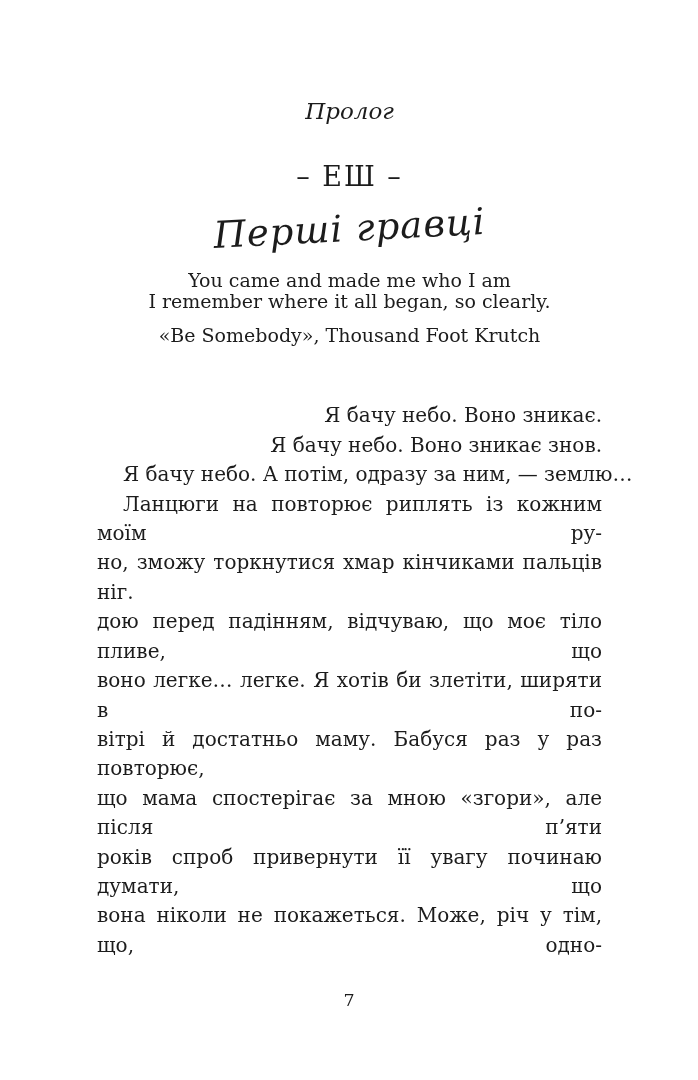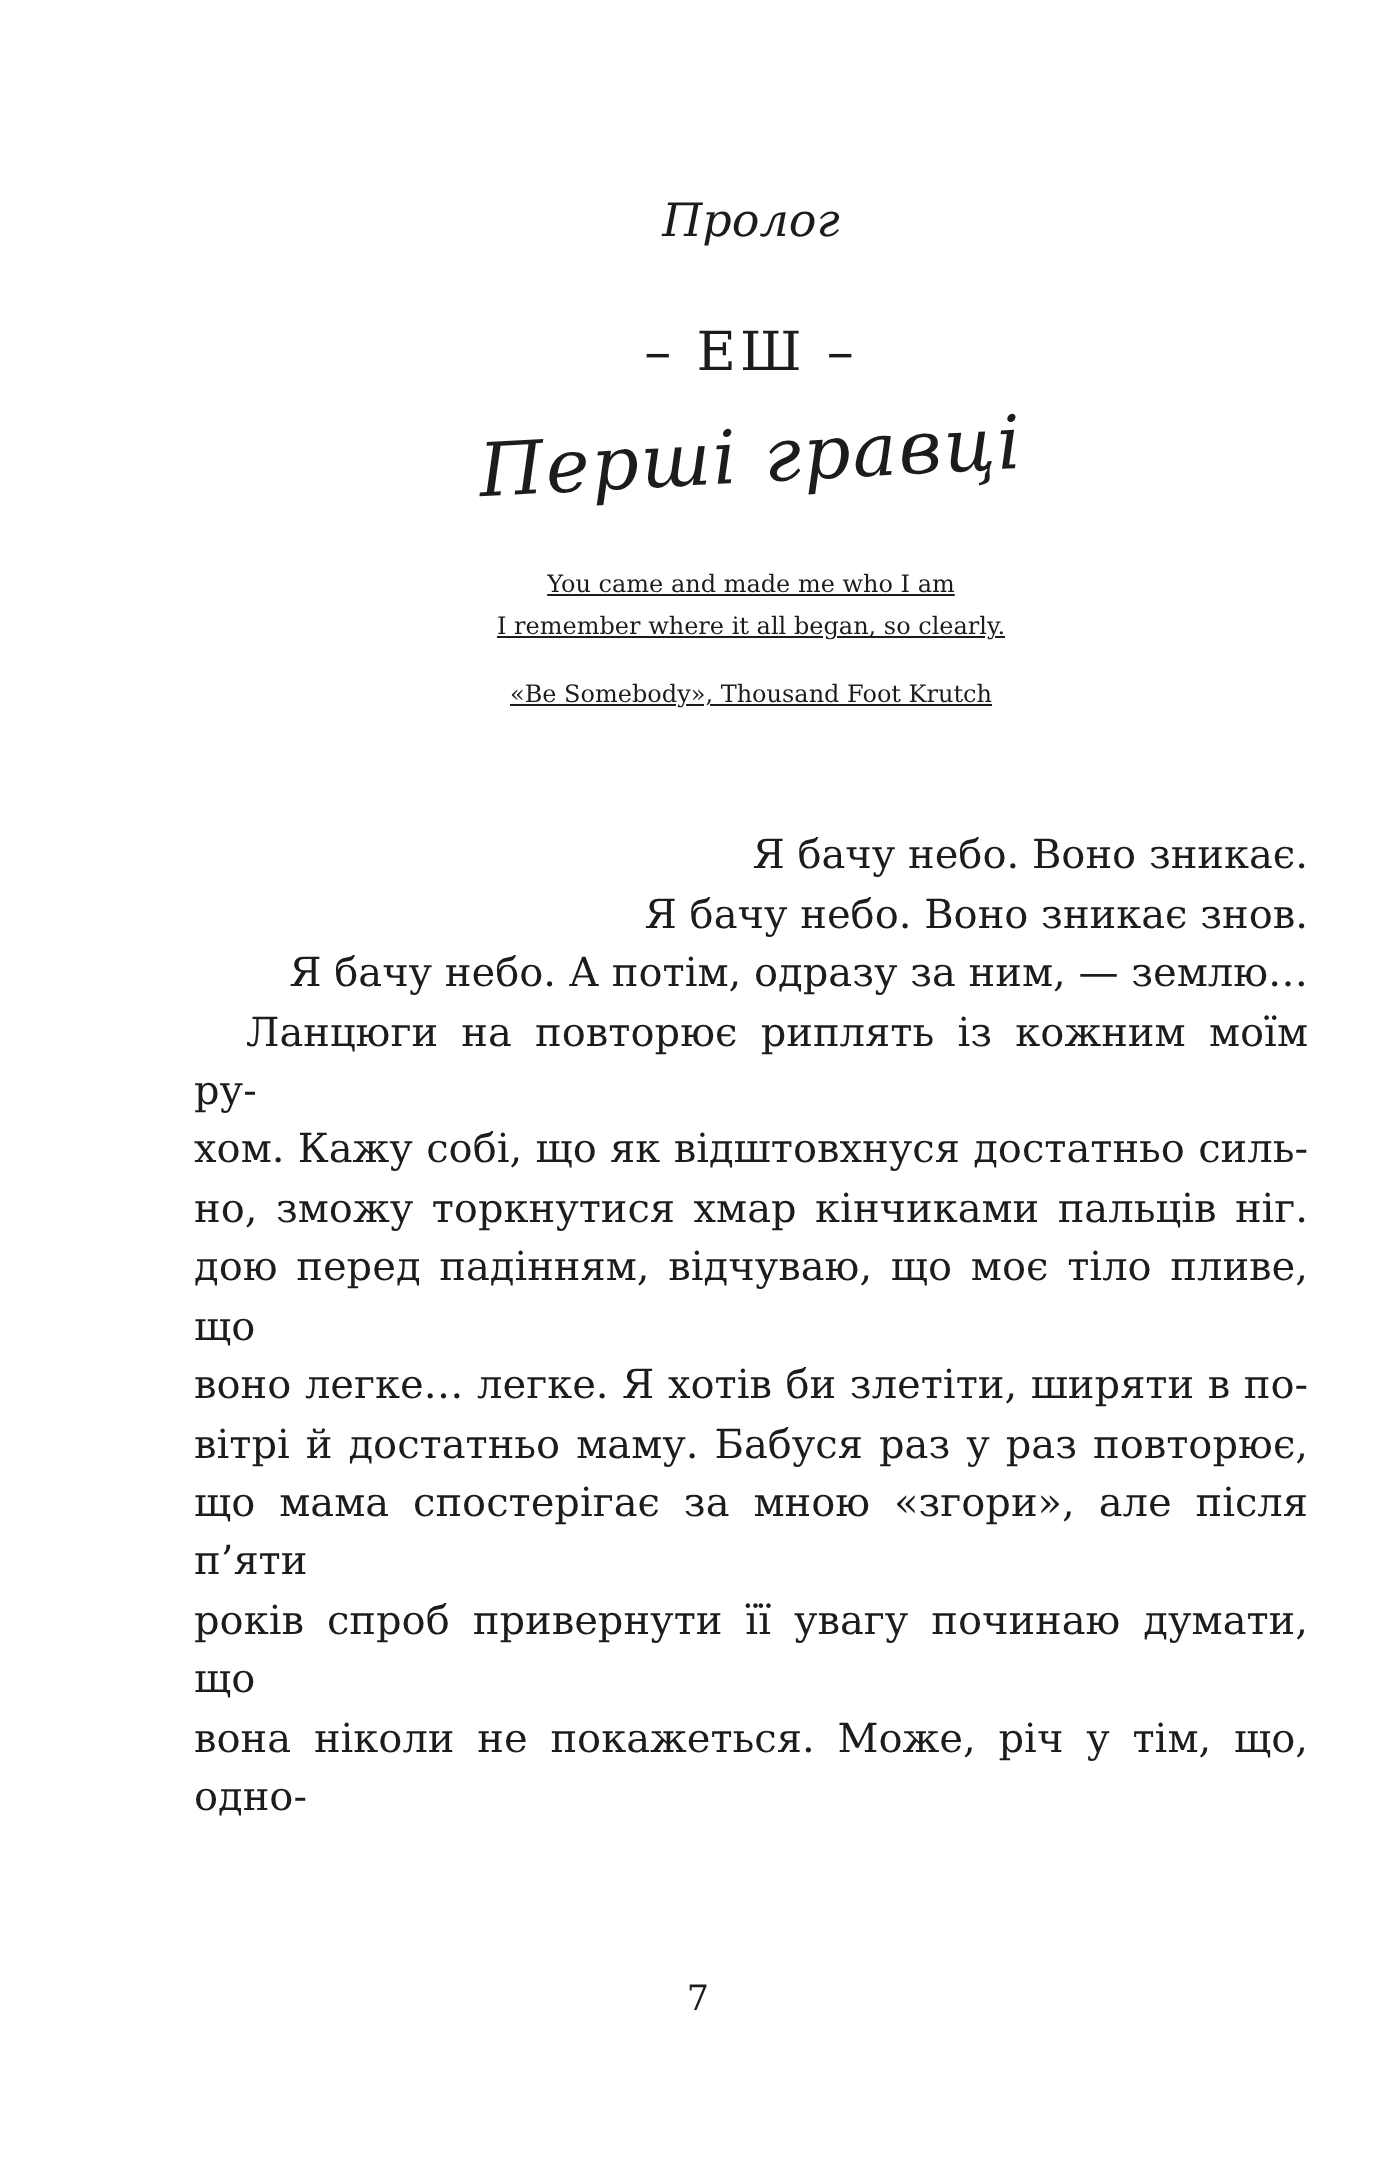--- a/index.html
+++ b/index.html
@@ -10,21 +10,21 @@
   body {
     width: 698px;
     height: 1080px;
     overflow: hidden;
   }
   .page {
     position: relative;
     width: 698px;
     height: 916px;
     box-sizing: border-box;
-    padding: 100px 44px 0 97px;
+    padding: 100px 96px 0 97px;
     background: #ffffff;
     font-family: "DejaVu Serif", serif;
     color: #1c1c1c;
   }
   .prologue {
     text-align: center;
     font-style: italic;
     font-size: 23px;
     line-height: 1;
   }
@@ -38,25 +38,24 @@
   .chapter-title {
     text-align: center;
     font-style: italic;
     font-size: 37px;
     line-height: 1.35;
     margin-top: 14px;
     transform: rotate(-3deg);
     letter-spacing: 1px;
   }
   .epigraph {
-    margin-top: 28px;
+    margin-top: 16px;
     text-align: center;
-    font-size: 12px;
+    font-size: 19px;
     line-height: 21.5px;
-    text-decoration: underline;
   }
   .epigraph-attribution {
     margin-top: 12px;
   }
   .body-text {
     margin-top: 55px;
     font-size: 20px;
     line-height: 29.4px;
   }
   .para { margin: 0; }
@@ -98,21 +97,20 @@
         <div class="line indent">Я бачу небо. Воно зникає.</div>
       </div>
       <div class="para">
         <div class="line indent">Я бачу небо. Воно зникає знов.</div>
       </div>
       <div class="para">
         <div class="line indent">Я бачу небо. А потім, одразу за ним, — землю…</div>
       </div>
       <div class="para">
         <div class="line justify indent">Ланцюги на повторює риплять із кожним моїм ру-</div>
-        <div class="line justify">хом. Кажу собі, що як відштовхнуся достатньо силь-</div>
         <div class="line justify">но, зможу торкнутися хмар кінчиками пальців ніг.</div>
         <div class="line justify">дою перед падінням, відчуваю, що моє тіло пливе, що</div>
         <div class="line justify">воно легке… легке. Я хотів би злетіти, ширяти в по-</div>
         <div class="line justify">вітрі й достатньо маму. Бабуся раз у раз повторює,</div>
         <div class="line justify">що мама спостерігає за мною «згори», але після п’яти</div>
         <div class="line justify">років спроб привернути її увагу починаю думати, що</div>
         <div class="line justify">вона ніколи не покажеться. Може, річ у тім, що, одно-</div>
       </div>
     </div>
 

